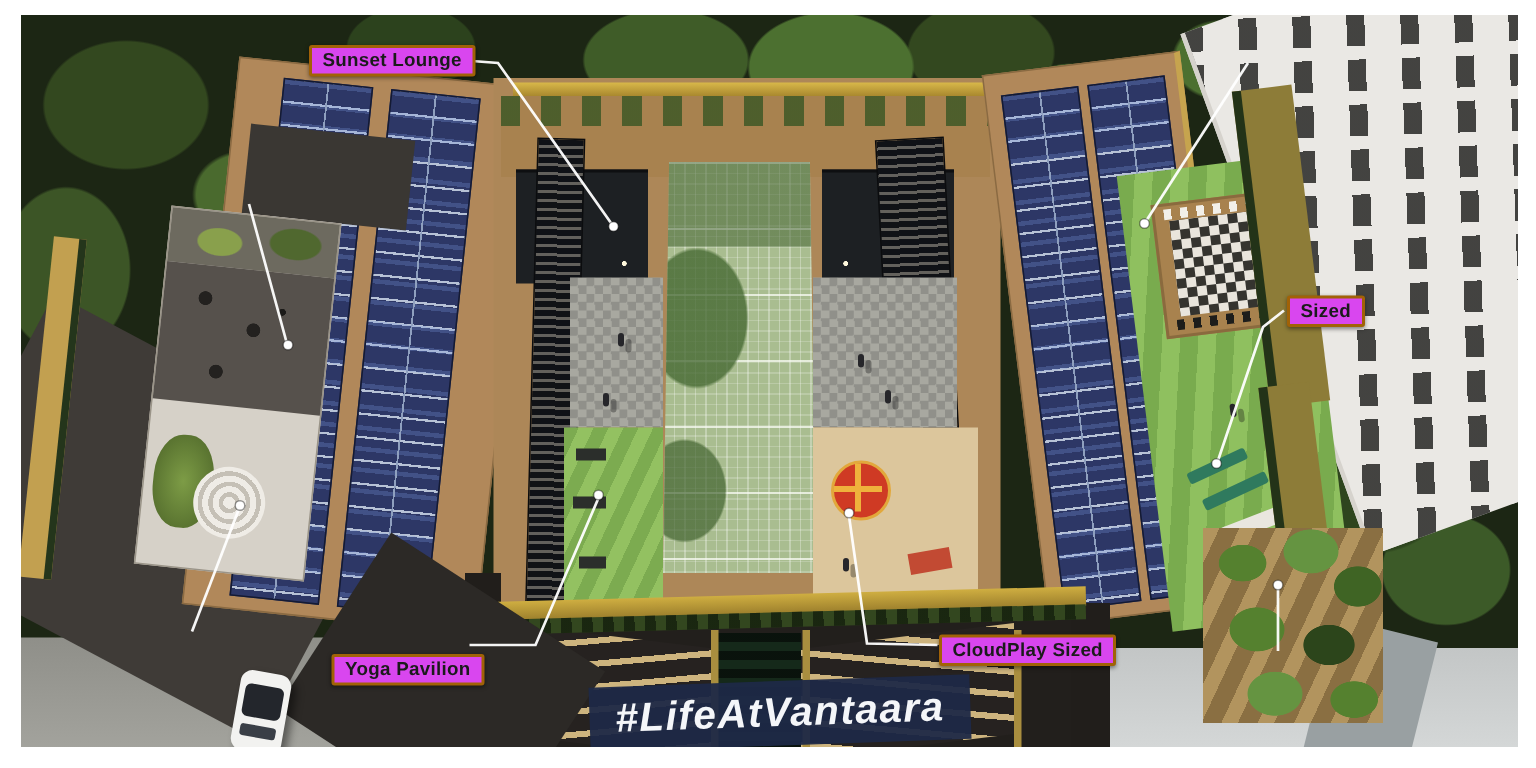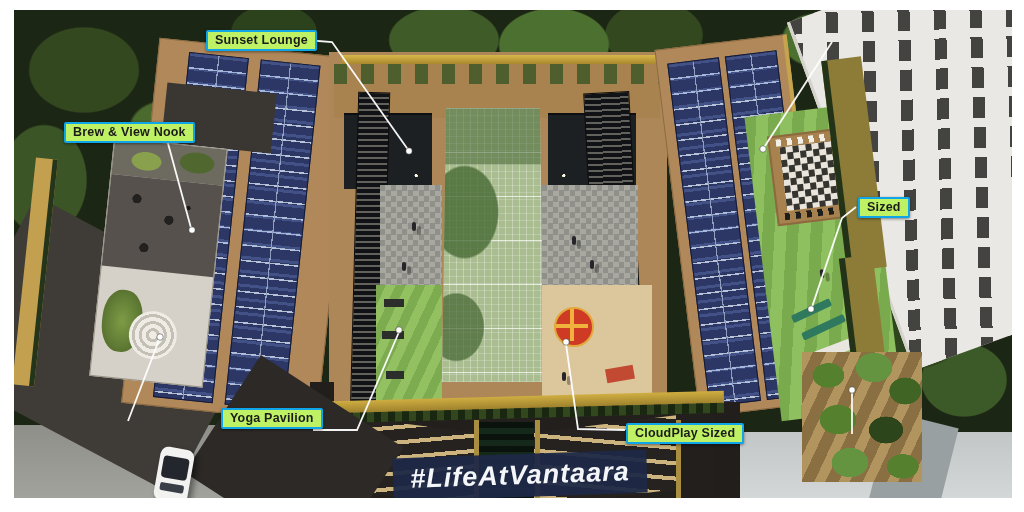--- a/index.html
+++ b/index.html
@@ -149,21 +149,21 @@
   .fac-col{position:absolute;top:410px;width:5px;height:78px;background:#a98e3f;}
   .tower{background:#211e1b;}
   .tw1{left:296px;top:372px;width:24px;height:116px;}
   .tw2{left:700px;top:392px;width:26px;height:96px;}
 
   
   .banner{left:379px;top:444px;width:254px;height:43px;background:rgba(29,41,71,.95);
     transform:rotate(-2deg);display:flex;align-items:center;justify-content:center;}
   .banner span{color:#f4f6f9;font-style:italic;font-weight:600;font-size:27px;letter-spacing:1px;
     font-family:"Liberation Sans",sans-serif;}
-  .callout{position:absolute;background:#bef264;border:2px solid #0ea5e9;border-radius:2px;
+  .callout{position:absolute;background:#d946ef;border:2px solid #a16207;border-radius:2px;
     padding:1px 7px 2px;font-weight:700;font-size:12.5px;color:#1b1b1b;white-space:nowrap;
     letter-spacing:.2px;z-index:30;box-shadow:0 1px 3px rgba(0,0,0,.45);}
   .leaders{position:absolute;inset:0;z-index:25;pointer-events:none;}
 </style>
 </head>
 <body>
 
 <div class="page">
   <div class="photo">
 
@@ -267,19 +267,18 @@
         <circle cx="178" cy="220" r="3.2"></circle>
         <circle cx="797" cy="299" r="3.2"></circle>
         <circle cx="146" cy="327" r="3.2"></circle>
         <circle cx="385" cy="320" r="3.2"></circle>
         <circle cx="552" cy="332" r="3.2"></circle>
         <circle cx="838" cy="380" r="3.2"></circle>
       </g>
     </svg>
 
     <div class="callout" style="left:192px;top:20px">Sunset Lounge</div>
-    <div class="callout" style="left:50px;top:112px">Brew &amp; View Nook</div>
     <div class="callout" style="left:844px;top:187px">Sized</div>
-    <div class="callout" style="left:207px;top:398px">Yoga Pavilion</div>
+    <div class="callout" style="left:207px;top:426px">Yoga Pavilion</div>
     <div class="callout" style="left:612px;top:413px">CloudPlay Sized</div>
 
   </div>
 </div>
 
 </body></html>

